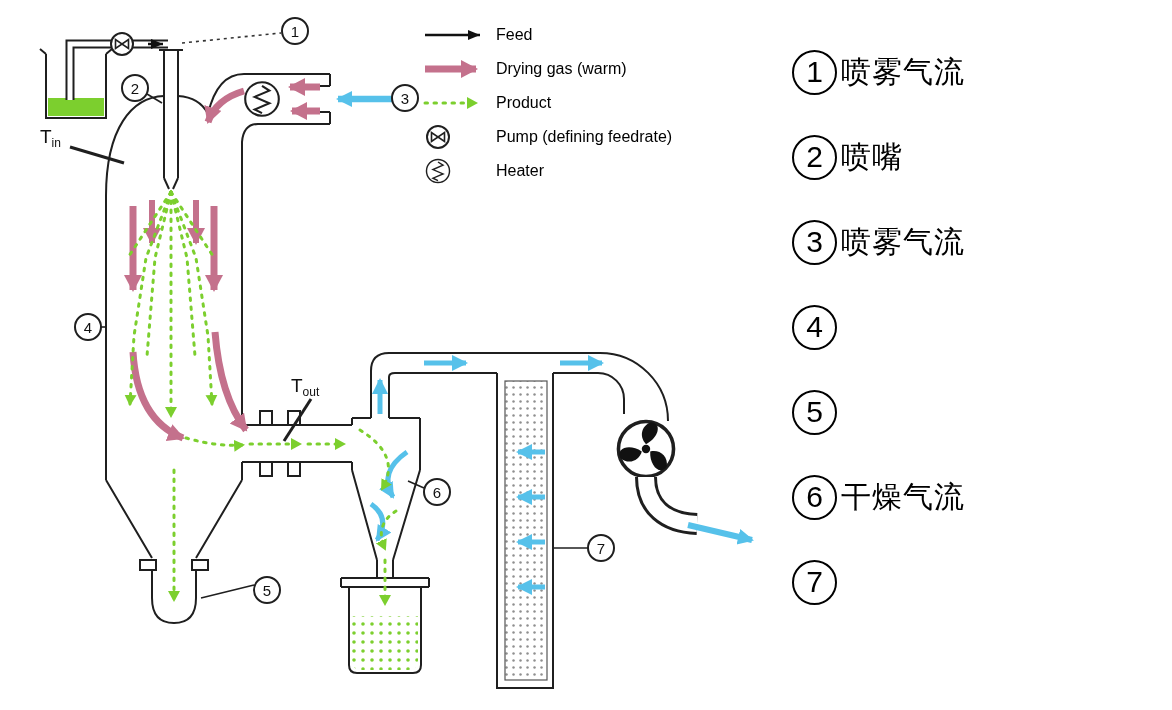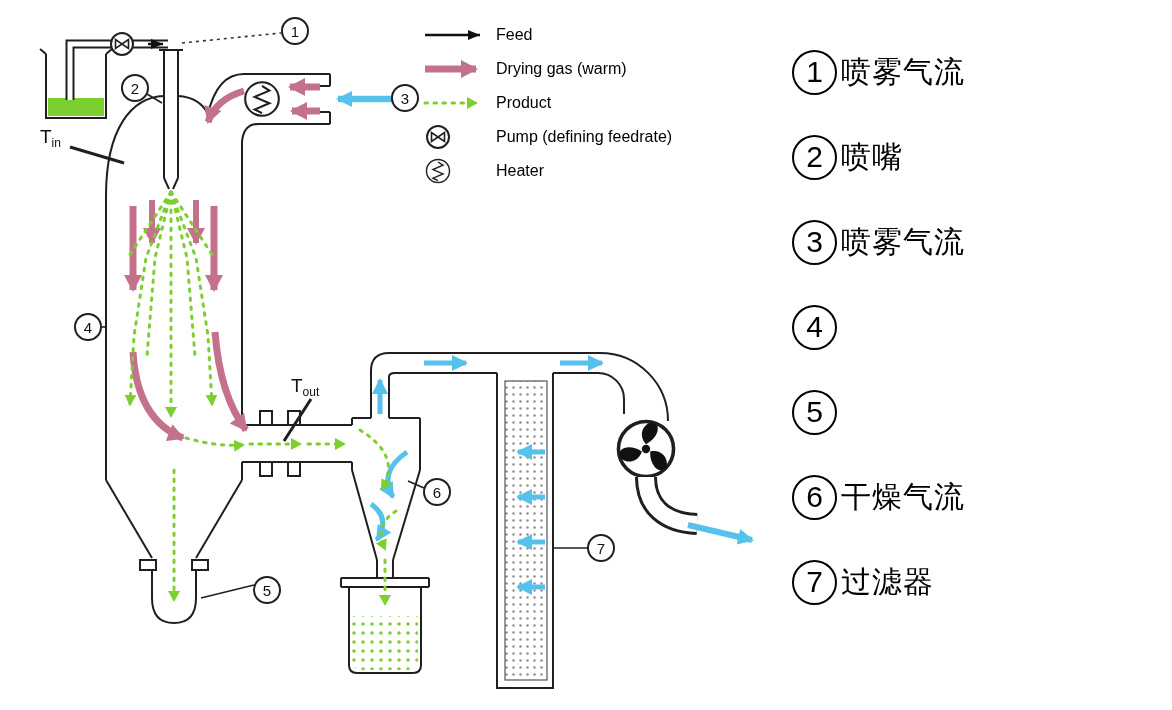--- a/index.html
+++ b/index.html
@@ -256,17 +256,16 @@
     </div>
     <div class="label-row">
       <span class="badge">5</span>
     </div>
     <div class="label-row">
       <span class="badge">6</span>
       <span class="label-text">干燥气流</span>
     </div>
     <div class="label-row">
       <span class="badge">7</span>
-      <span class="label-text">过滤器</span>
     </div>
   </div>
 
 </div>
 
 </body></html>

